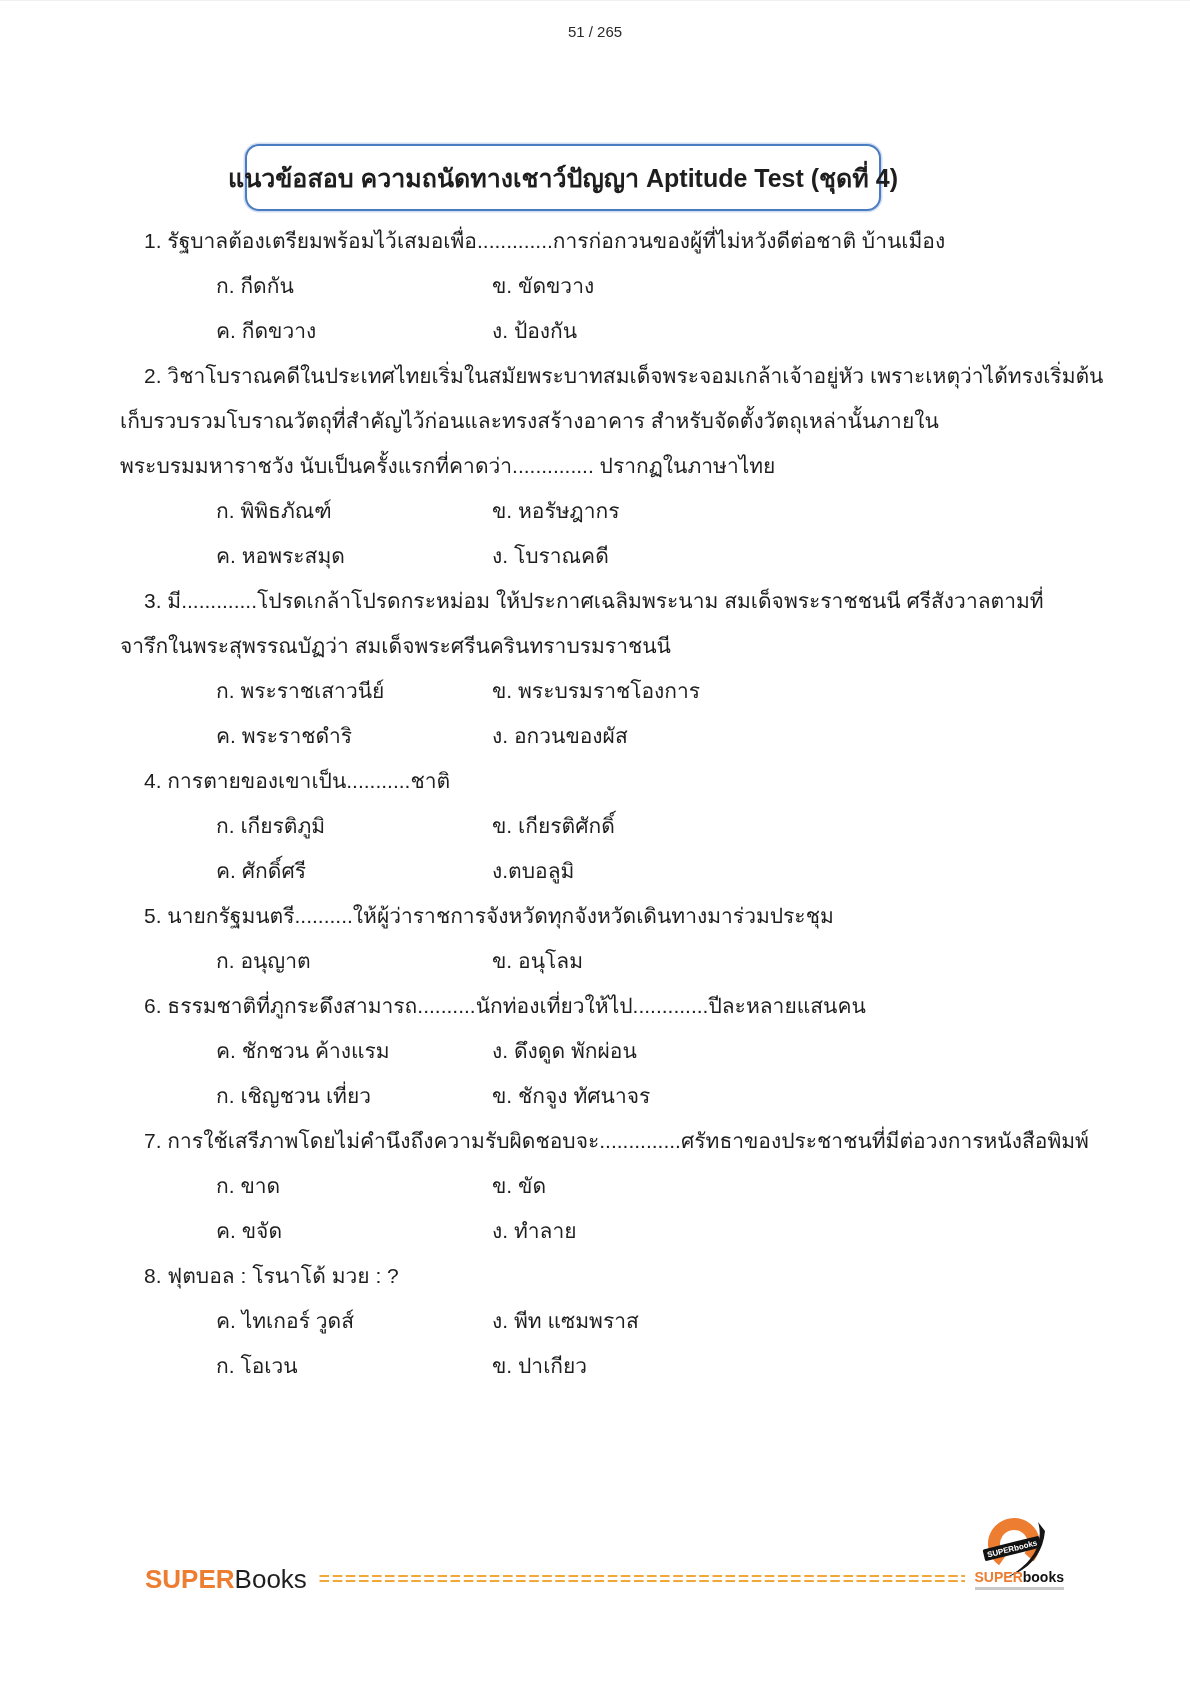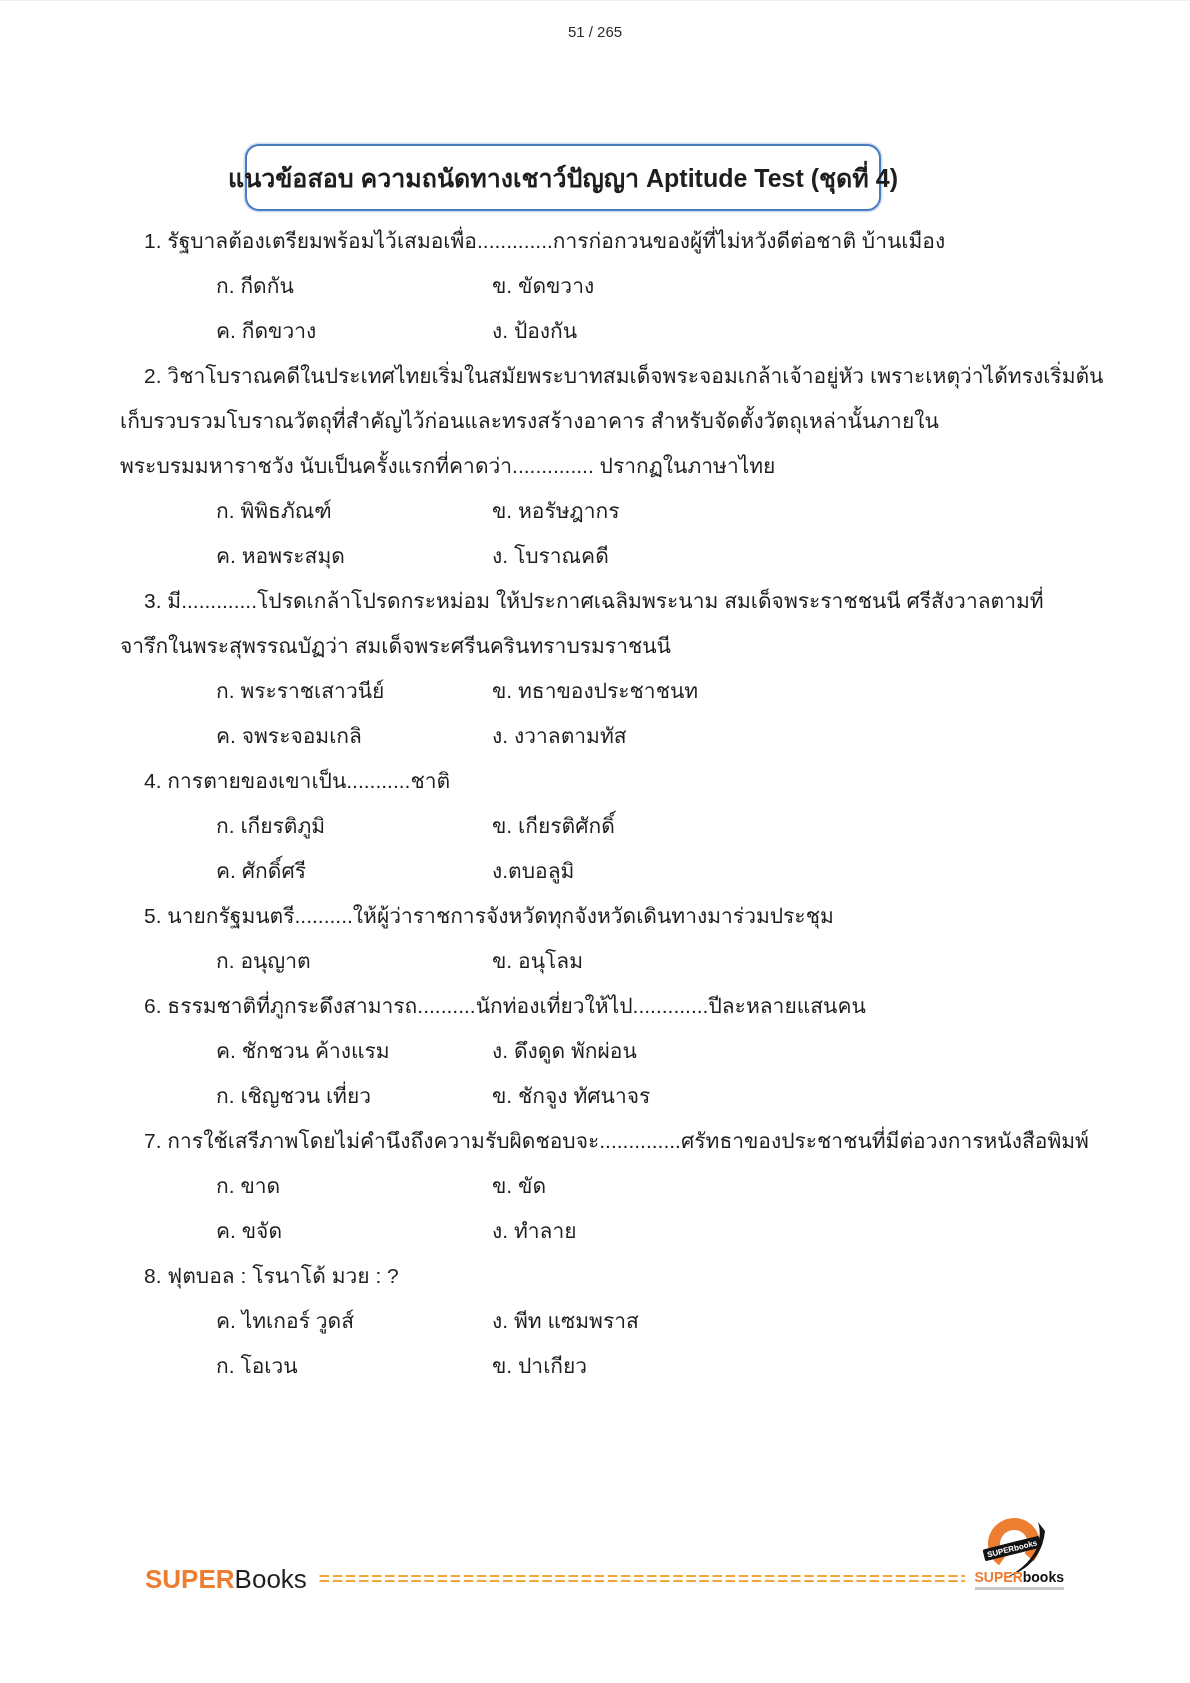--- a/index.html
+++ b/index.html
@@ -89,25 +89,25 @@
         <span class="opt-a">ค. หอพระสมุด</span>
         <span class="opt-b">ง. โบราณคดี</span>
       </div>
     </div>
 
     <div>
       <div class="row q">3. มี.............โปรดเกล้าโปรดกระหม่อม ให้ประกาศเฉลิมพระนาม สมเด็จพระราชชนนี ศรีสังวาลตามที่</div>
       <div class="row cont">จารึกในพระสุพรรณบัฏว่า สมเด็จพระศรีนครินทราบรมราชนนี</div>
       <div class="row opts">
         <span class="opt-a">ก. พระราชเสาวนีย์</span>
-        <span class="opt-b">ข. ทธาของประชาชนท</span>
+        <span class="opt-b">ข. พระบรมราชโองการ</span>
       </div>
       <div class="row opts">
-        <span class="opt-a">ค. จพระจอมเกลิ</span>
-        <span class="opt-b">ง. งวาลตามทัส</span>
+        <span class="opt-a">ค. พระราชดำริ</span>
+        <span class="opt-b">ง. อกวนของผัส</span>
       </div>
     </div>
 
     <div>
       <div class="row q">4. การตายของเขาเป็น...........ชาติ</div>
       <div class="row opts">
         <span class="opt-a">ก. เกียรติภูมิ</span>
         <span class="opt-b">ข. เกียรติศักดิ์</span>
       </div>
       <div class="row opts">

